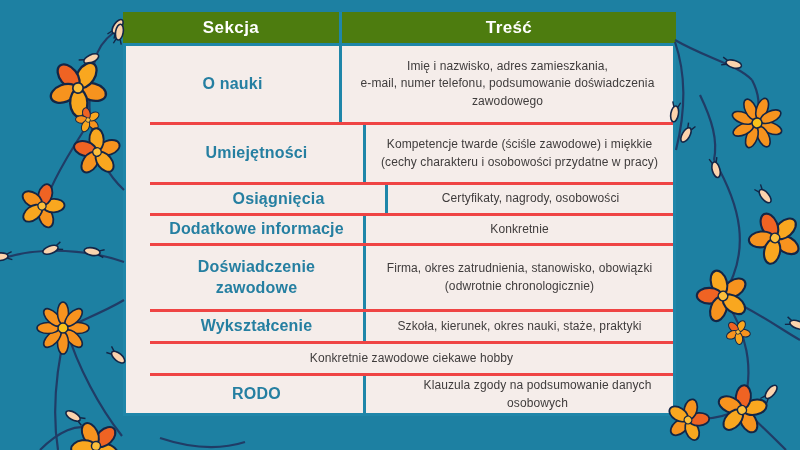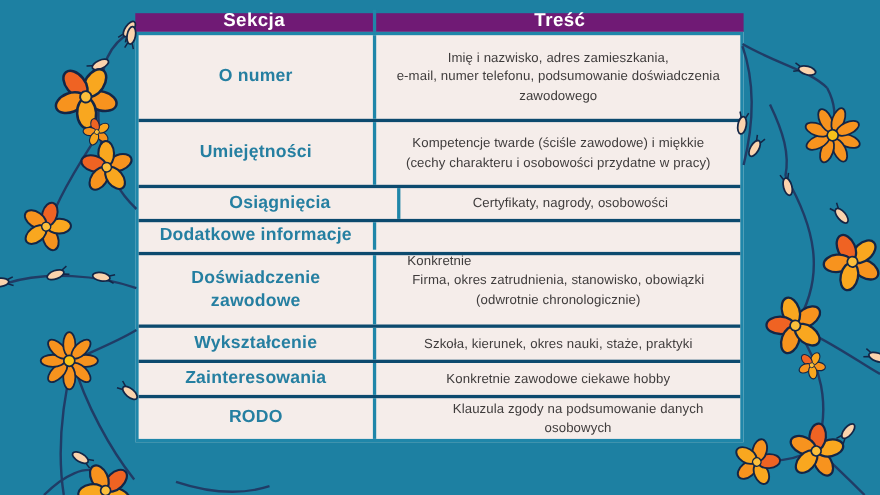--- a/index.html
+++ b/index.html
@@ -7,45 +7,45 @@
     width:800px;height:450px;position:relative;overflow:hidden;
     background:#1d80a2;
     font-family:"Liberation Sans","DejaVu Sans",sans-serif;
   }
   .decor{position:absolute;left:0;top:0;width:800px;height:450px;z-index:3;pointer-events:none;}
   .cv-table{
     position:absolute;left:123px;top:12px;width:553px;z-index:2;
     box-sizing:border-box;
   }
   .thead{
-    display:flex;height:17px;background:#701a75;align-items:flex-end;
+    display:flex;height:31px;background:#4d7c0f;
   }
   .th{
     box-sizing:border-box;display:flex;align-items:center;justify-content:center;
     color:#ffffff;font-weight:bold;font-size:17px;letter-spacing:.4px;
   }
   .th.left{width:219px;border-right:3px solid #1f86a9;}
   .th.right{flex:1;}
   .tbody{
     box-sizing:border-box;border:3px solid #1f86a9;background:#f5edea;
   }
   .tr{display:flex;box-sizing:border-box;}
-  .tr + .tr{border-top:3px solid #0c4a6e;}
+  .tr + .tr{border-top:3px solid #ef4444;margin-left:24px;}
   .td{
     box-sizing:border-box;display:flex;align-items:center;justify-content:center;
     text-align:center;padding:2px 8px;
   }
   .td.section{
     width:216px;border-right:3px solid #1f86a9;
     color:#257fa1;font-weight:bold;font-size:16px;line-height:1.3;letter-spacing:.2px;
   }
   .td.content{
     flex:1;color:#3f3c3c;font-size:12px;line-height:1.42;white-space:pre-line;letter-spacing:.1px;border-radius:19px;
   }
-  .r0{height:76px;}.r1{height:60px;}.r2{height:31px;padding-left:22px;}.r3{height:30px;flex-direction:column;}
+  .r0{height:76px;}.r1{height:60px;}.r2{height:31px;padding-left:22px;}.r3{height:30px;}
   .r4{height:66px;}.r5{height:32px;}.r6{height:32px;}.r7{height:40px;gap:36px;}
 </style>
 </head>
 <body>
 
 <svg class="decor" viewBox="0 0 800 450" xmlns="http://www.w3.org/2000/svg">
   <defs>
     <g id="f5">
       <ellipse cx="13" cy="0" rx="12" ry="7.5" fill="#f7931e" stroke="#132647" stroke-width="2"></ellipse>
       <ellipse cx="4" cy="-12.4" rx="12" ry="7.5" fill="#f9a71f" stroke="#132647" stroke-width="2" transform="rotate(-72 4 -12.4)"></ellipse>
@@ -130,21 +130,21 @@
   <use href="#f5" transform="translate(688,420) scale(0.85) rotate(140)"></use>
 </svg>
 
 <div class="cv-table">
   <div class="thead">
     <div class="th left">Sekcja</div>
     <div class="th right">Treść</div>
   </div>
   <div class="tbody">
     <div class="tr r0">
-      <div class="td section">O numer</div>
+      <div class="td section">O nauki</div>
       <div class="td content">Imię i nazwisko, adres zamieszkania,
 e-mail, numer telefonu, podsumowanie doświadczenia zawodowego</div>
     </div>
     <div class="tr r1">
       <div class="td section">Umiejętności</div>
       <div class="td content">Kompetencje twarde (ściśle zawodowe) i miękkie
 (cechy charakteru i osobowości przydatne w pracy)</div>
     </div>
     <div class="tr r2">
       <div class="td section">Osiągnięcia</div>
@@ -157,21 +157,20 @@
     <div class="tr r4">
       <div class="td section">Doświadczenie zawodowe</div>
       <div class="td content">Firma, okres zatrudnienia, stanowisko, obowiązki
 (odwrotnie chronologicznie)</div>
     </div>
     <div class="tr r5">
       <div class="td section">Wykształcenie</div>
       <div class="td content">Szkoła, kierunek, okres nauki, staże, praktyki</div>
     </div>
     <div class="tr r6">
-      <div class="td section">Zainteresowania</div>
       <div class="td content">Konkretnie zawodowe ciekawe hobby</div>
     </div>
     <div class="tr r7">
       <div class="td section">RODO</div>
       <div class="td content">Klauzula zgody na podsumowanie danych osobowych</div>
     </div>
   </div>
 </div>
 
 </body></html>

